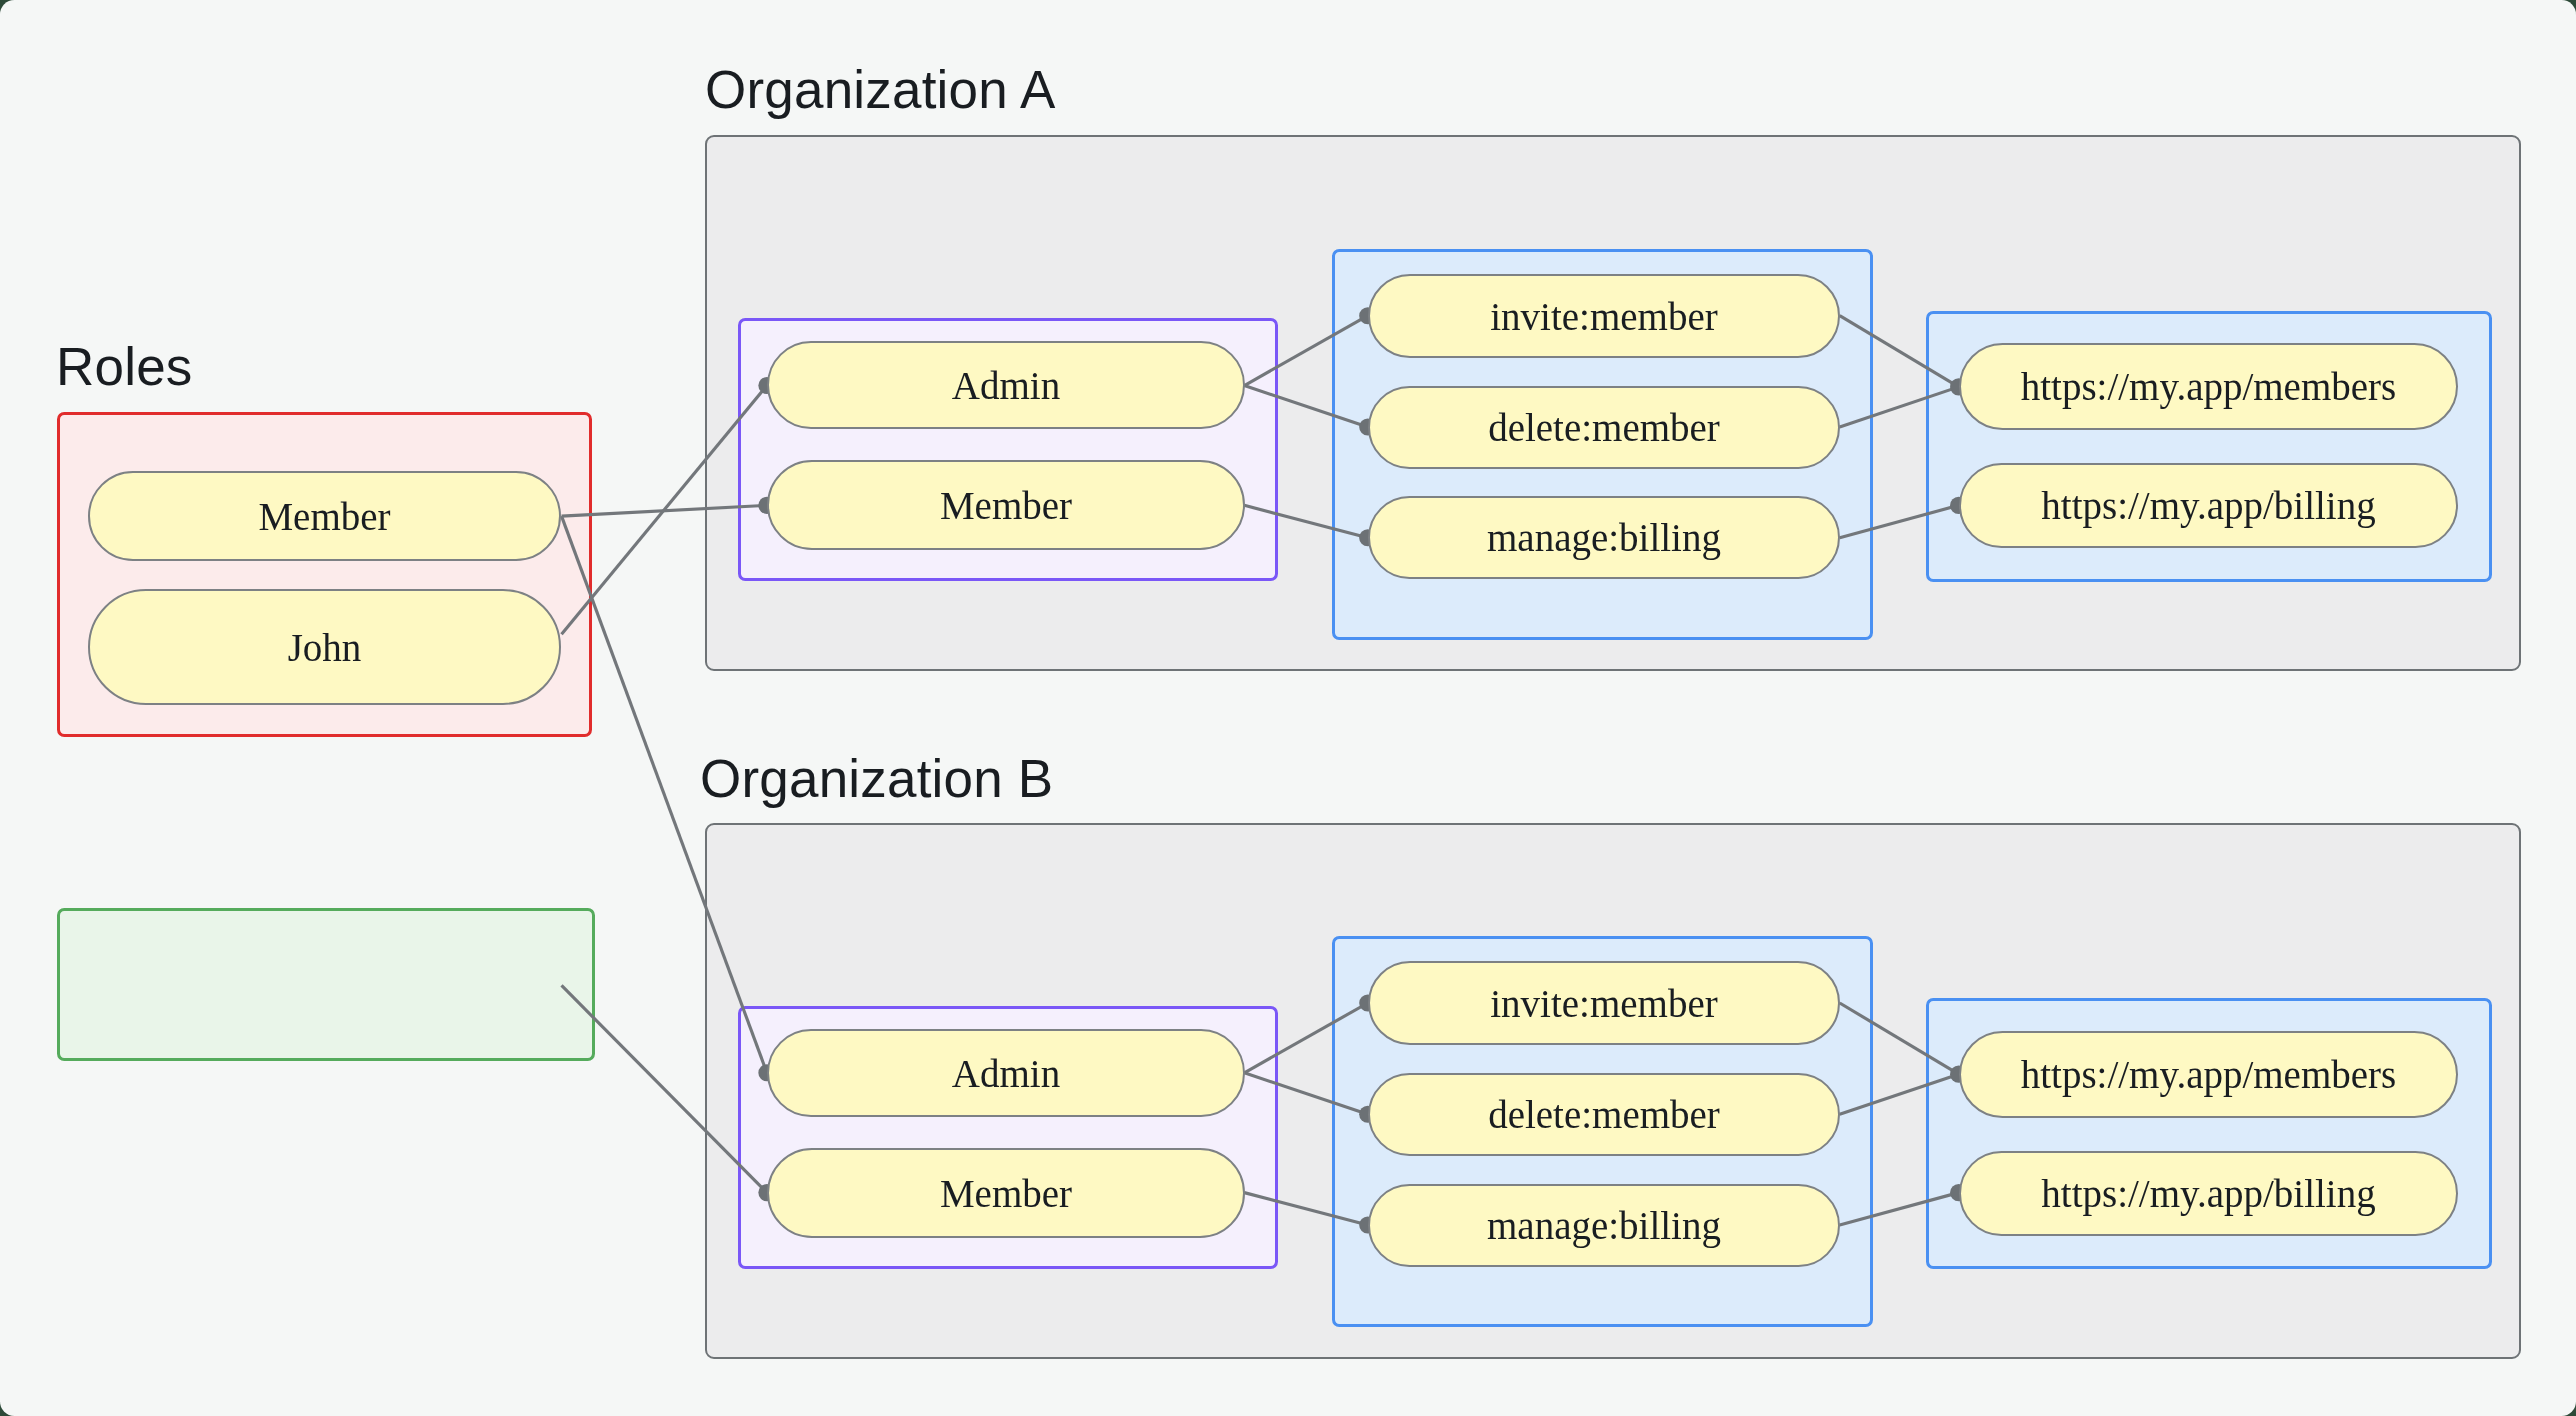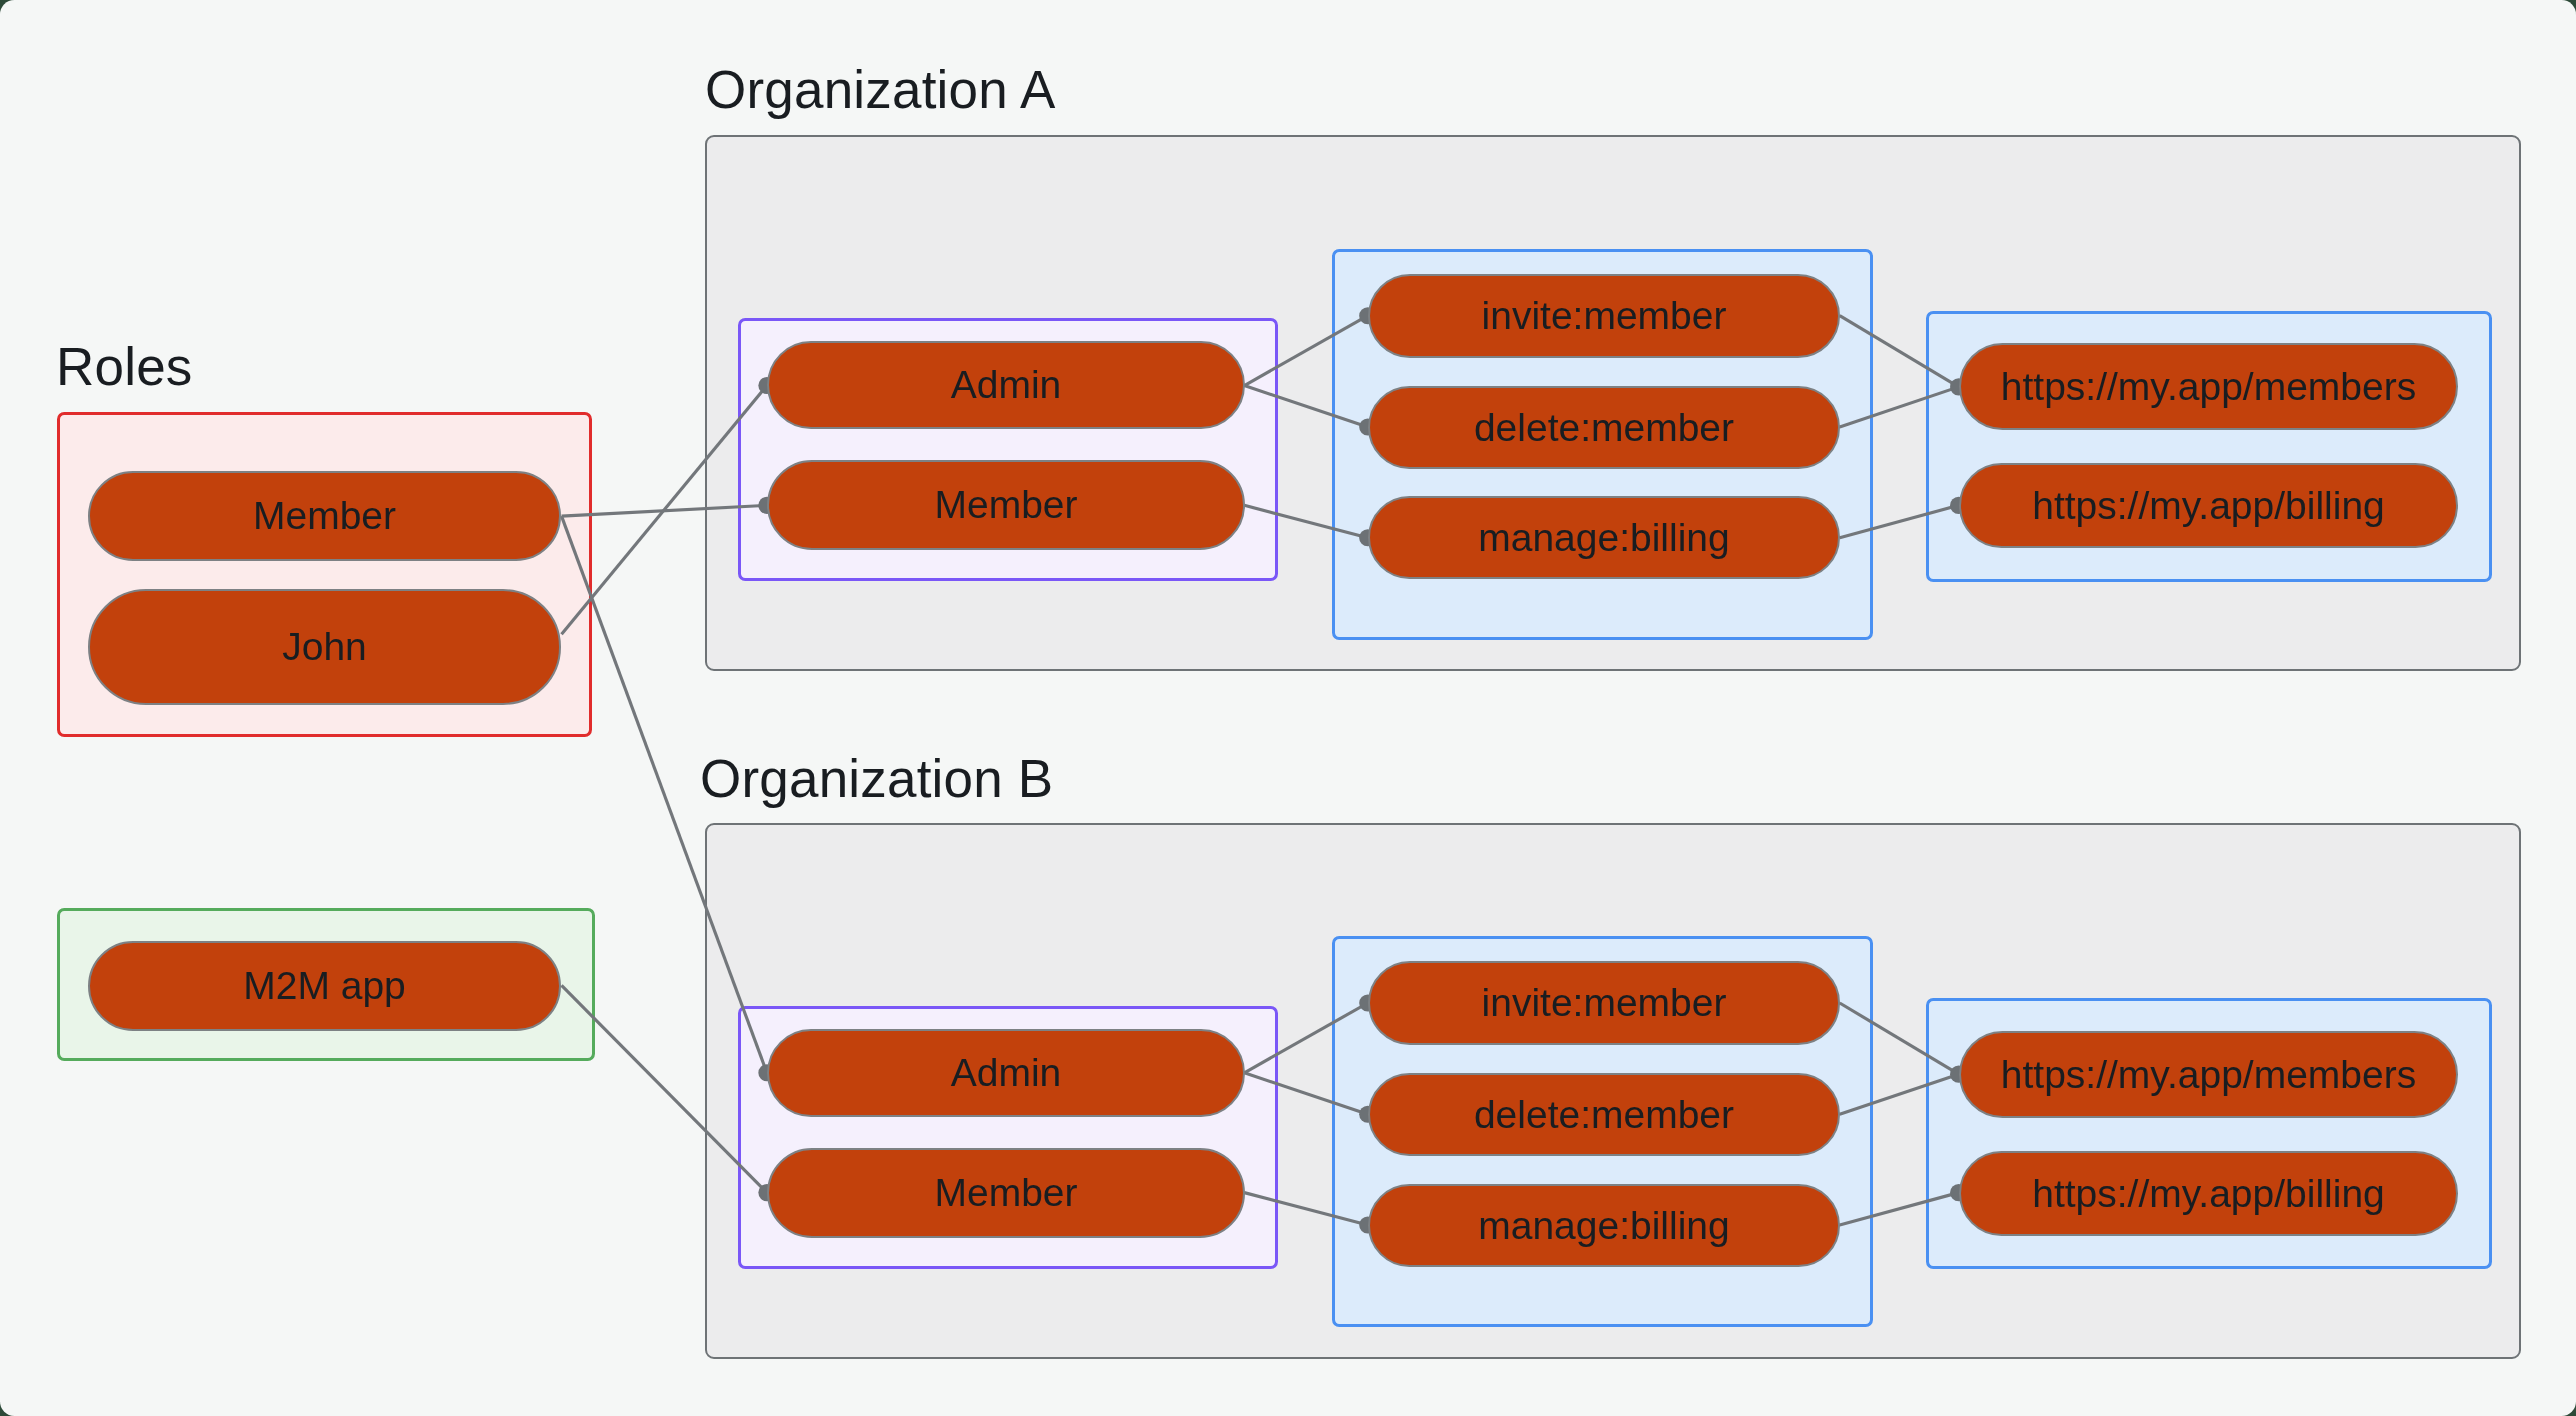--- a/index.html
+++ b/index.html
@@ -67,30 +67,31 @@
     border:3.6px solid var(--roles-border);
     border-radius:7.2px;
   }
   .group-box.blue{
     background:var(--blue-fill);
     border:3.6px solid var(--blue-border);
     border-radius:7.2px;
   }
   .pill{
     position:absolute;
-    background:#c2410c;
+    background:#fef9c3;
     border:2.7px solid var(--pill-border);
     border-radius:900px;
     display:flex;
     align-items:center;
     justify-content:center;
     font-size:39px;
     font-weight:500;
     white-space:nowrap;
     z-index:3;
+    font-family:Liberation Serif, serif;
   }
   #edges{
     position:absolute;
     left:0;top:0;
     width:2576px;height:1416px;
     z-index:2;
     pointer-events:none;
   }
 </style>
 </head>
@@ -147,21 +148,20 @@
       <circle cx="2174" cy="561" r="9.5" fill="#6c7175"></circle>
       <circle cx="1518" cy="1113.5" r="9.5" fill="#6c7175"></circle>
       <circle cx="1518" cy="1237" r="9.5" fill="#6c7175"></circle>
       <circle cx="1518" cy="1360" r="9.5" fill="#6c7175"></circle>
       <circle cx="2174" cy="1192.5" r="9.5" fill="#6c7175"></circle>
       <circle cx="2174" cy="1324" r="9.5" fill="#6c7175"></circle>
     </svg>
 
   <div class="pill" style="left:88px;top:471px;width:473px;height:90px;">Member</div>
   <div class="pill" style="left:88px;top:589px;width:473px;height:116px;">John</div>
-  <div class="pill" style="left:88px;top:941px;width:473px;height:90px;">M2M app</div>
 
   <div class="pill" style="left:767px;top:341px;width:478px;height:88px;">Admin</div>
   <div class="pill" style="left:767px;top:460px;width:478px;height:90px;">Member</div>
   <div class="pill" style="left:1368px;top:274px;width:472px;height:84px;">invite:member</div>
   <div class="pill" style="left:1368px;top:386px;width:472px;height:83px;">delete:member</div>
   <div class="pill" style="left:1368px;top:496px;width:472px;height:83px;">manage:billing</div>
   <div class="pill" style="left:1959px;top:343px;width:499px;height:87px;">https://my.app/members</div>
   <div class="pill" style="left:1959px;top:463px;width:499px;height:85px;">https://my.app/billing</div>
 
   <div class="pill" style="left:767px;top:1029px;width:478px;height:88px;">Admin</div>

